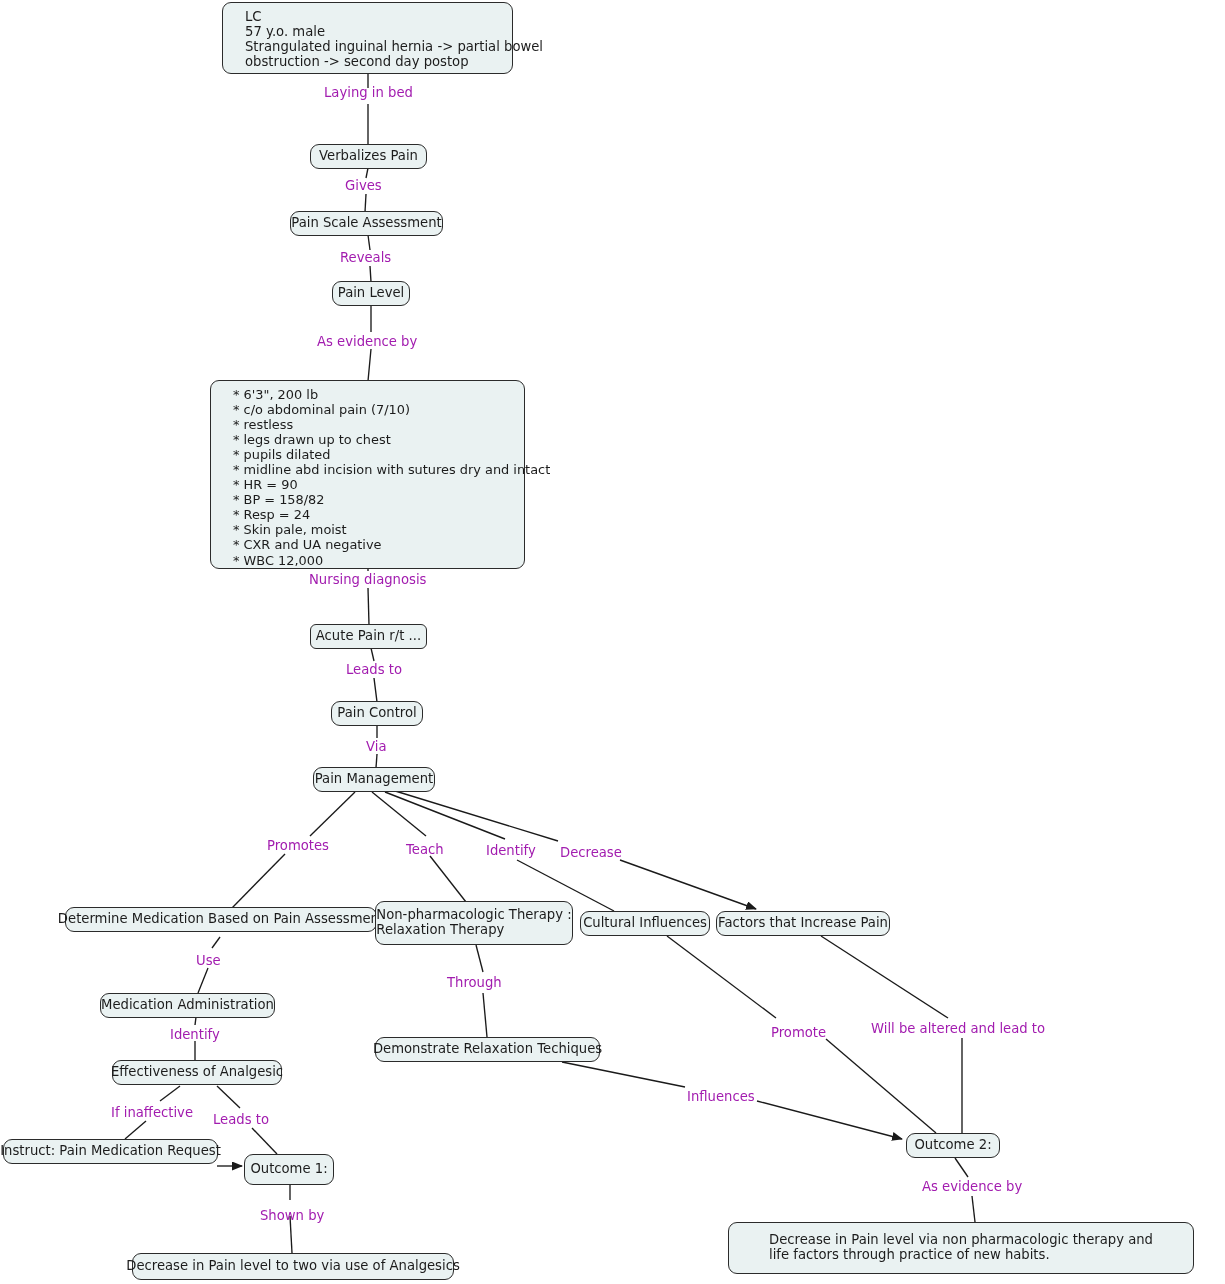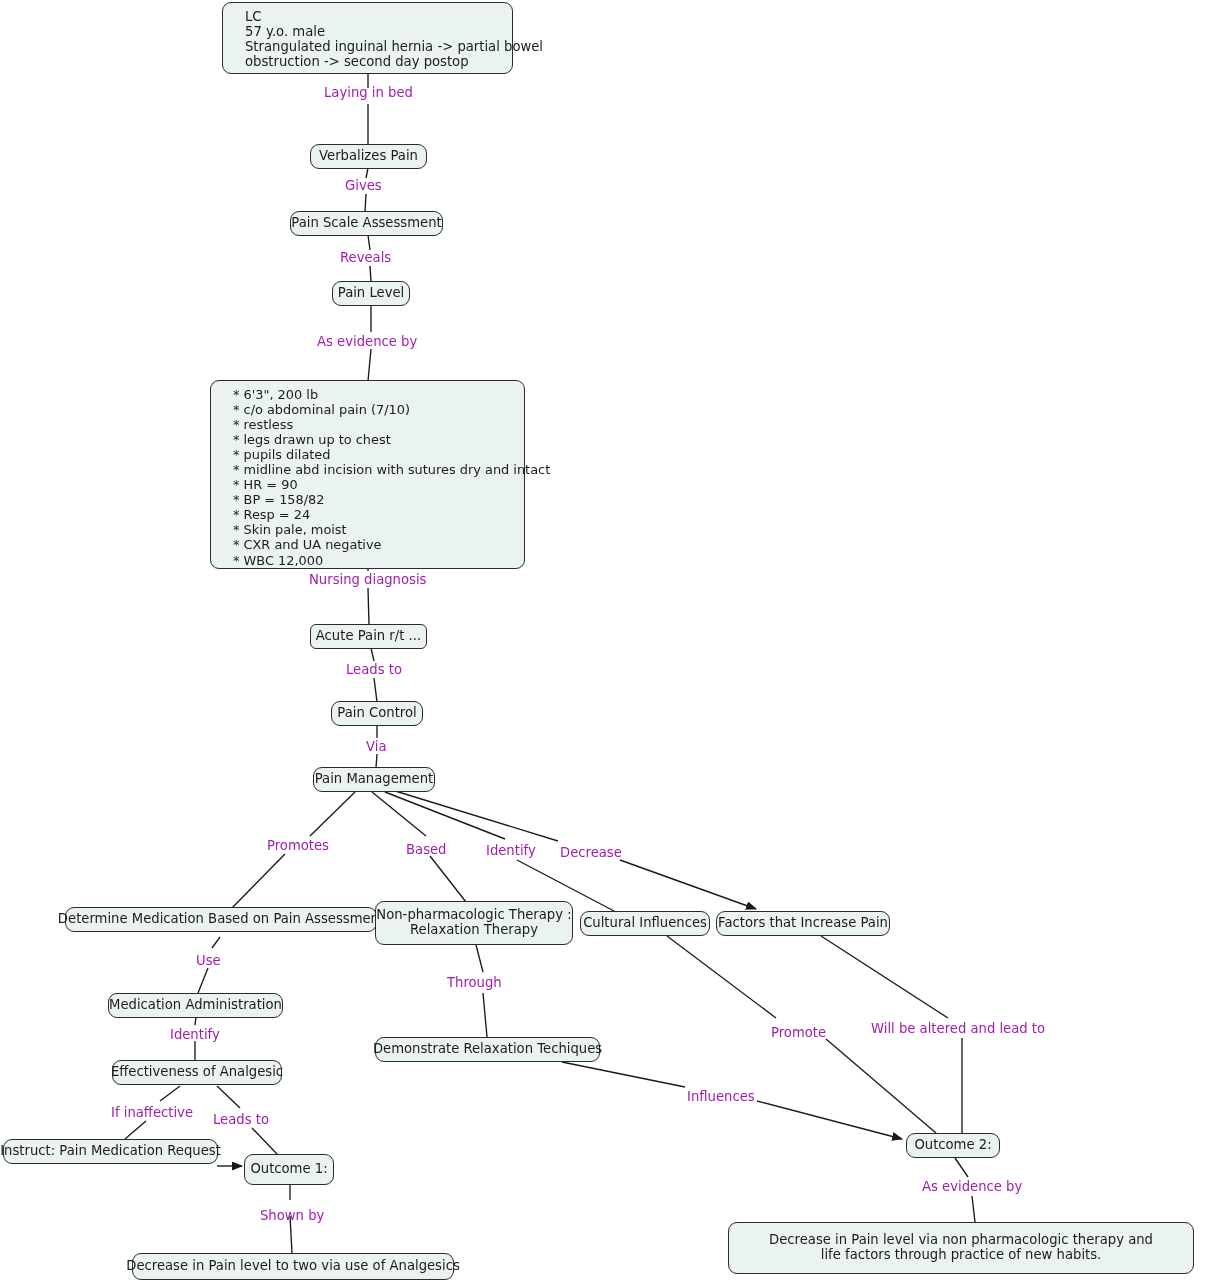--- a/index.html
+++ b/index.html
@@ -32,21 +32,21 @@
     box-sizing: border-box;
     background: #eaf2f2;
     border: 1.3px solid #2b2b2b;
     border-radius: 9px;
     font-size: 13.2px;
     line-height: 14.8px;
     color: #1c1c1c;
     display: flex;
     align-items: center;
     justify-content: center;
-    text-align: center;
+    text-align: left;
     padding: 2px 9px;
     white-space: pre;
     z-index: 5;
   }
   .node.left-align {
     justify-content: flex-start;
     text-align: left;
     padding: 6px 22px;
     align-items: flex-start;
     line-height: 15.05px;
@@ -173,21 +173,21 @@
 
   <div class="node" style="left:65px; top:907px; width:312px; height:25px;">Determine Medication Based on Pain Assessment</div>
 
   <div class="node" style="left:375px; top:901px; width:198px; height:44px;">Non-pharmacologic Therapy :
 Relaxation Therapy</div>
 
   <div class="node" style="left:580px; top:911px; width:130px; height:25px;">Cultural Influences</div>
 
   <div class="node" style="left:716px; top:911px; width:174px; height:25px;">Factors that Increase Pain</div>
 
-  <div class="node" style="left:108px; top:993px; width:175px; height:25px;">Medication Administration</div>
+  <div class="node" style="left:100px; top:993px; width:175px; height:25px;">Medication Administration</div>
 
   <div class="node" style="left:112px; top:1060px; width:170px; height:25px;">Effectiveness of Analgesic</div>
 
   <div class="node" style="left:375px; top:1037px; width:225px; height:25px;">Demonstrate Relaxation Techiques</div>
 
   <div class="node" style="left:3px; top:1139px; width:215px; height:25px;">Instruct: Pain Medication Request</div>
 
   <div class="node" style="left:244px; top:1154px; width:90px; height:31px;">Outcome 1:</div>
 
   <div class="node" style="left:906px; top:1133px; width:94px; height:25px;">Outcome 2:</div>
@@ -206,21 +206,21 @@
   <div class="edge-label" style="left:317px; top:334px;">As evidence by</div>
 
   <div class="edge-label" style="left:309px; top:572px;">Nursing diagnosis</div>
 
   <div class="edge-label" style="left:346px; top:662px;">Leads to</div>
 
   <div class="edge-label" style="left:366px; top:739px;">Via</div>
 
   <div class="edge-label" style="left:267px; top:838px;">Promotes</div>
 
-  <div class="edge-label" style="left:406px; top:842px;">Based</div>
+  <div class="edge-label" style="left:406px; top:842px;">Teach</div>
 
   <div class="edge-label" style="left:486px; top:843px;">Identify</div>
 
   <div class="edge-label" style="left:560px; top:845px;">Decrease</div>
 
   <div class="edge-label" style="left:196px; top:953px;">Use</div>
 
   <div class="edge-label" style="left:447px; top:975px;">Through</div>
 
   <div class="edge-label" style="left:170px; top:1027px;">Identify</div>

